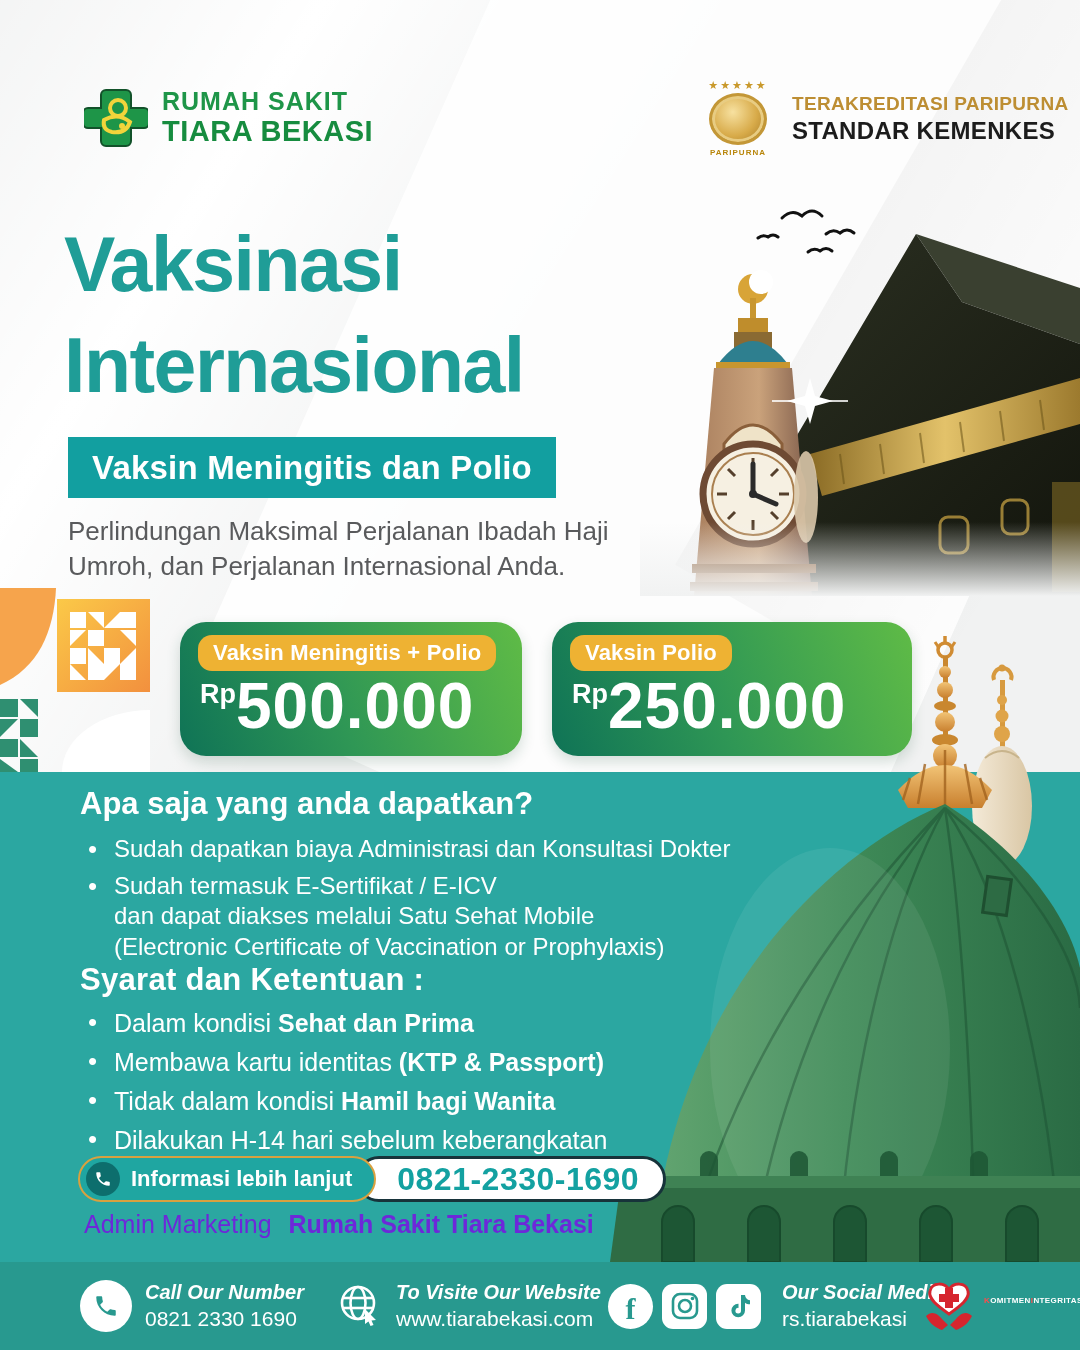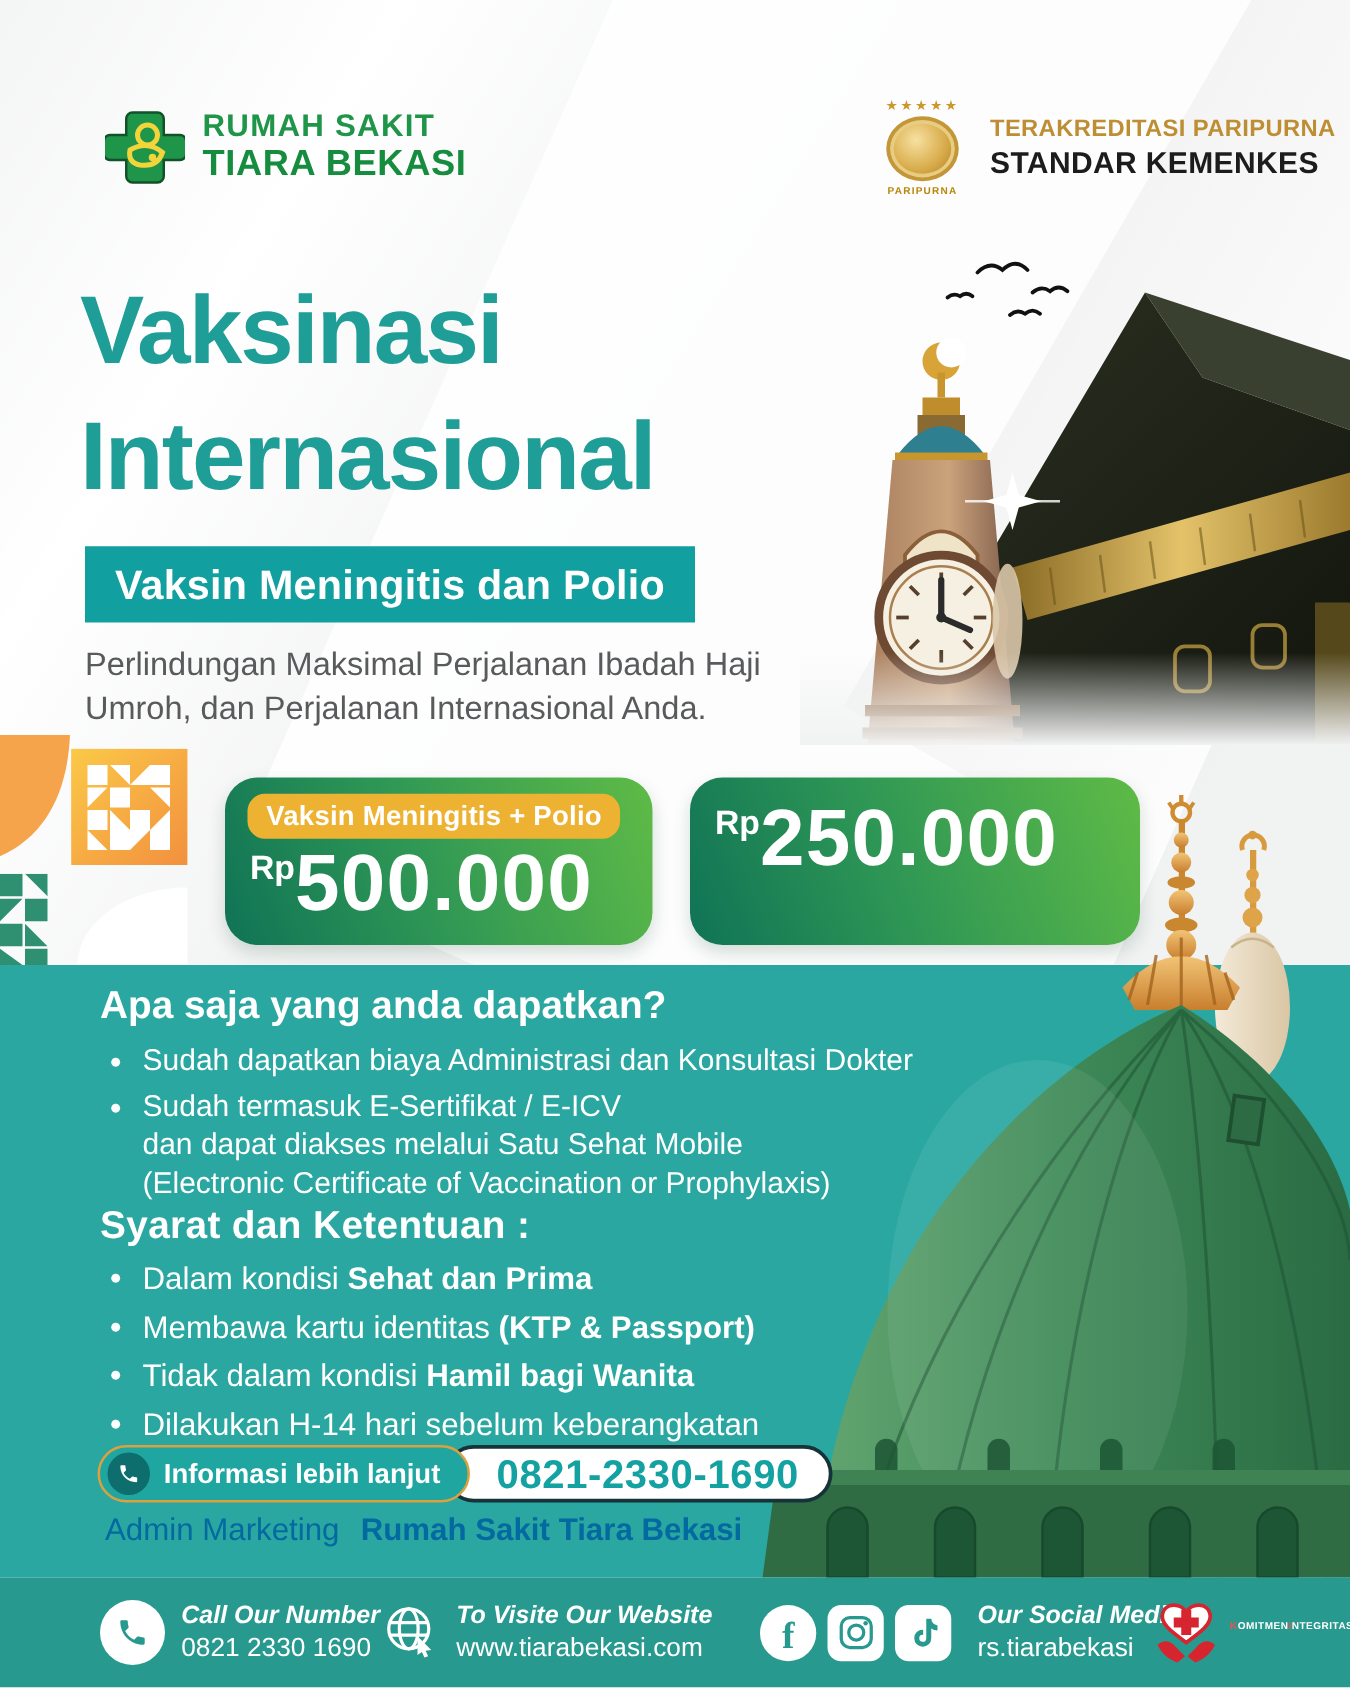--- a/index.html
+++ b/index.html
@@ -70,30 +70,30 @@
 
   
   .contact-row{position:absolute;left:78px;top:1156px;z-index:6;display:flex;align-items:center;}
   .cta-pill{position:relative;z-index:2;display:flex;align-items:center;gap:11px;height:46px;
       background:#1FA6A1;border:2px solid #D9A13F;border-radius:25px;padding:0 22px 0 6px;box-sizing:border-box;}
   .cta-pill .ph-circle{width:34px;height:34px;border-radius:50%;background:#0D6E6D;display:flex;align-items:center;justify-content:center;}
   .cta-pill .lbl{font-size:22px;font-weight:800;color:#fff;}
   .num-pill{position:relative;z-index:1;margin-left:-20px;height:46px;background:#fff;border:3px solid #17333A;
       border-radius:25px;display:flex;align-items:center;padding:0 24px 0 38px;box-sizing:border-box;}
   .num-pill span{font-size:32px;font-weight:800;color:#13A1A1;letter-spacing:.5px;}
-  .admin-line{position:absolute;left:84px;top:1210px;z-index:6;color:#0369a1;font-size:25px;}
+  .admin-line{position:absolute;left:84px;top:1210px;z-index:6;color:#6d28d9;font-size:25px;}
   .admin-line .bold{font-weight:800;margin-left:10px;}
 
   
   .footer{position:absolute;left:0;top:1262px;width:1080px;height:88px;background:#28998F;z-index:5;}
   .f-group{position:absolute;top:0;height:88px;display:flex;align-items:center;gap:13px;color:#fff;}
   .f-title{font-size:20px;font-weight:800;font-style:italic;line-height:1.3;}
   .f-value{font-size:21px;line-height:1.3;}
   .f-circle{width:52px;height:52px;border-radius:50%;background:#fff;display:flex;align-items:center;justify-content:center;}
-  .g1{left:80px;} .g2{left:304px;} .g3{left:608px;} .g3txt{left:782px;} .g4{left:922px;gap:8px;}
+  .g1{left:80px;} .g2{left:335px;} .g3{left:608px;} .g3txt{left:782px;} .g4{left:922px;gap:8px;}
   .soc-row{display:flex;gap:9px;align-items:center;}
   .soc-sq{width:45px;height:45px;background:#fff;border-radius:11px;display:flex;align-items:center;justify-content:center;}
   .soc-ci{width:45px;height:45px;background:#fff;border-radius:50%;display:flex;align-items:center;justify-content:center;}
   .fb-f{font-size:30px;font-weight:800;color:#28998F;font-family:"Liberation Serif",serif;margin-top:6px;}
   .kita-text{display:flex;flex-direction:row;justify-content:center;}
   .kita-line{display:block;font-size:8px;font-weight:800;color:#fff;letter-spacing:.4px;line-height:1.25;}
   .kita-line::first-letter{color:#FF4B4B;}
   .kita-peduli{font-size:13px;font-weight:800;color:#E8252E;letter-spacing:.5px;margin-top:1px;}
 </style>
 </head>
@@ -358,20 +358,21 @@
 
   <div class="cards-row">
     <div class="price-card c1">
       <span class="card-pill">Vaksin Meningitis + Polio</span>
       <div class="card-price">
         <span class="cur">Rp</span>
         <span class="amt">500.000</span>
       </div>
     </div>
     <div class="price-card c2">
+      <span class="card-pill">Vaksin Polio</span>
       <div class="card-price">
         <span class="cur">Rp</span>
         <span class="amt">250.000</span>
       </div>
     </div>
   </div>
 
   <div class="benefits-h">Apa saja yang anda dapatkan?</div>
   <div class="b-list">
     <div class="b-item">

